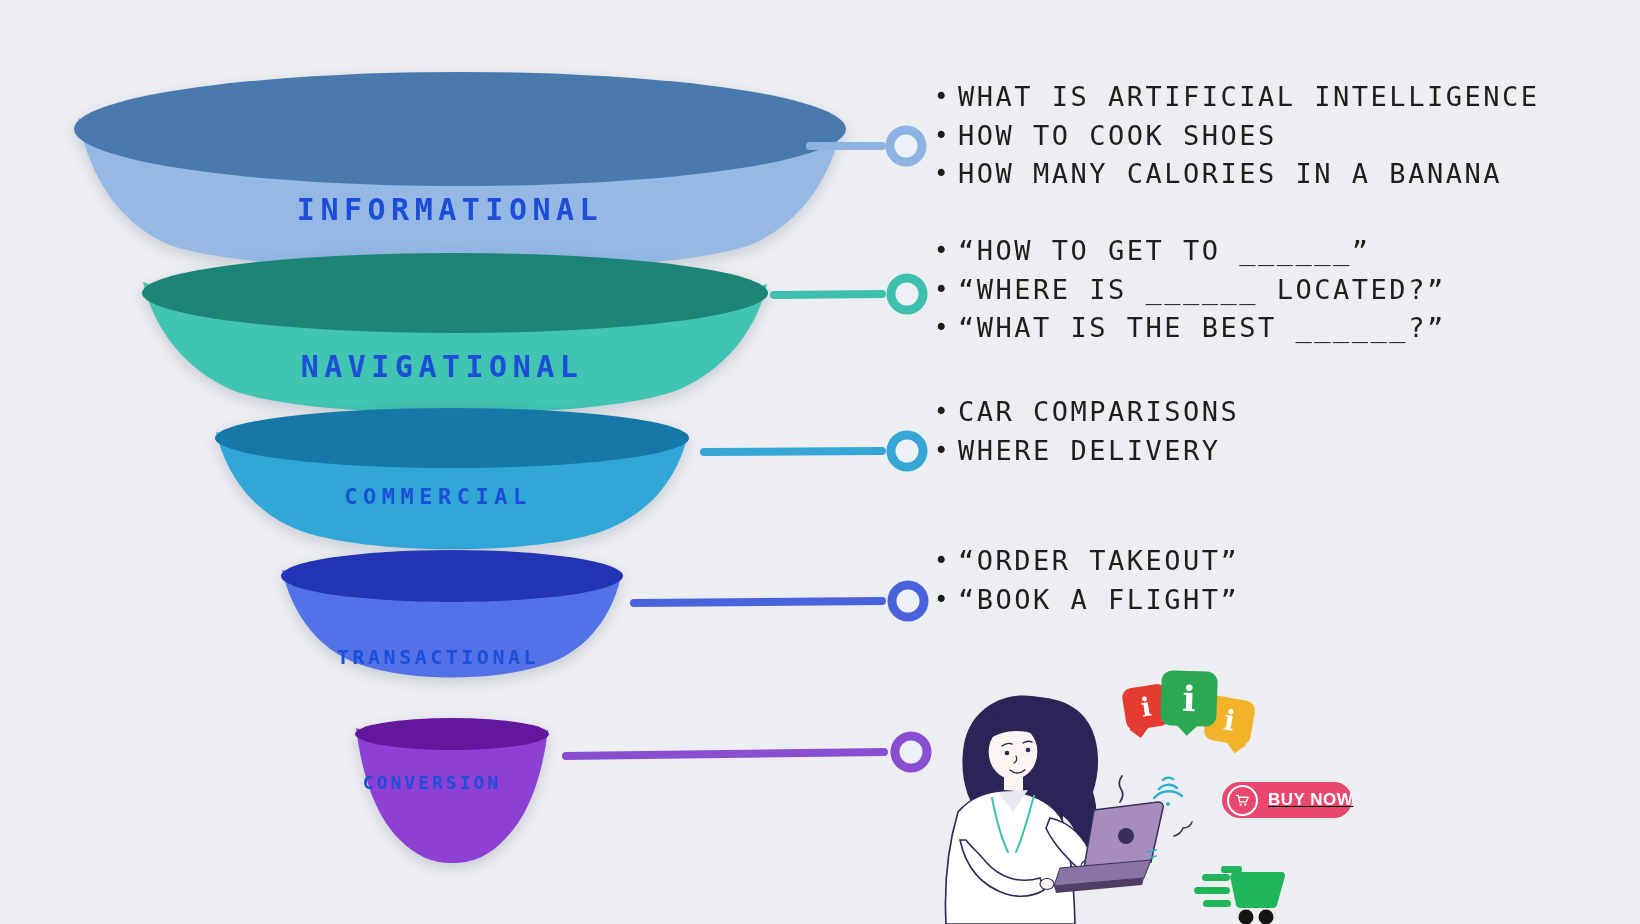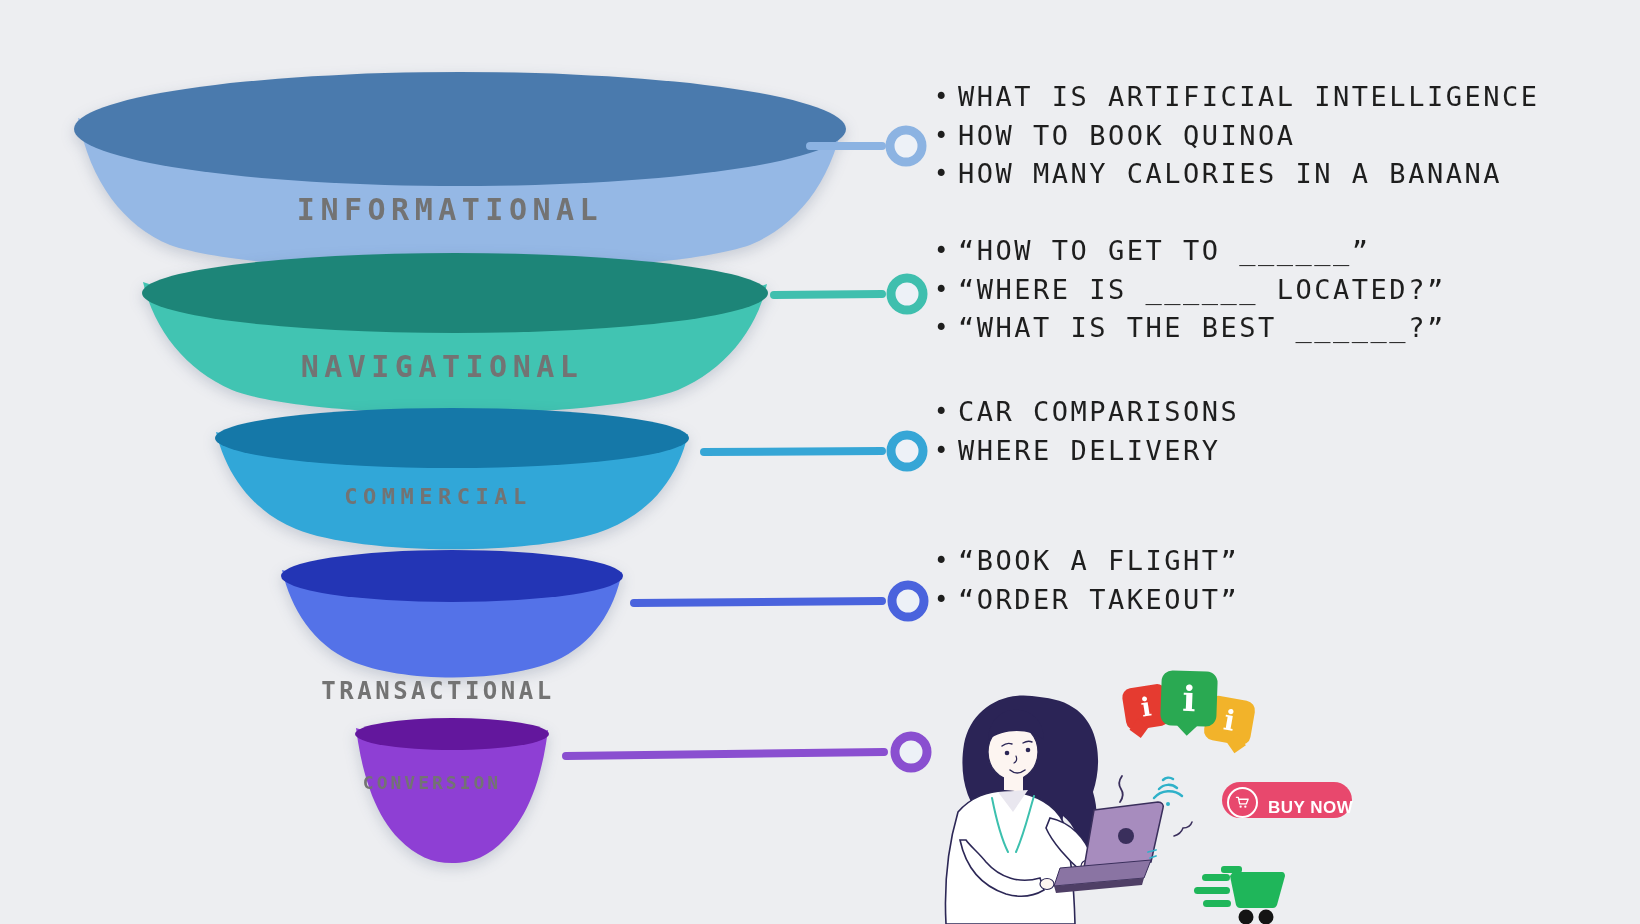--- a/index.html
+++ b/index.html
@@ -6,27 +6,27 @@
   body{
     width:1640px;height:924px;position:relative;overflow:hidden;
     background:#edeef1;
     font-family:"DejaVu Sans Mono", monospace;
   }
   .stage-canvas{position:absolute;left:0;top:0;width:1640px;height:924px;}
 
   
   .stage-label{
     position:absolute;transform:translateX(-50%);
-    color:#737373;font-weight:700;white-space:nowrap;
+    color:#1d4ed8;font-weight:700;white-space:nowrap;
     font-family:"DejaVu Sans Mono", monospace;
   }
   .lbl-informational{left:450px;top:192px;font-size:30px;letter-spacing:5.5px;}
   .lbl-navigational {left:442px;top:349px;font-size:30px;letter-spacing:5.5px;}
   .lbl-commercial   {left:438px;top:484px;font-size:22px;letter-spacing:5.5px;}
-  .lbl-transactional{left:438px;top:645px;font-size:24px;letter-spacing:3.5px;margin-top:32px;}
+  .lbl-transactional{left:438px;top:645px;font-size:20px;letter-spacing:3.5px;}
   .lbl-conversion   {left:432px;top:772px;font-size:18px;letter-spacing:3px;}
 
   
   .bullet-group{
     position:absolute;left:928px;margin:0;padding:0;list-style:none;
     color:#1e1e1e;font-size:27px;letter-spacing:2.5px;white-space:nowrap;
   }
   .bullet-group li{
     position:relative;line-height:38.5px;padding-left:30px;
   }
@@ -50,21 +50,21 @@
   .bubble-red   {left:1124px;top:686px;width:44px;height:42px;border-radius:9px;transform:rotate(-9deg);font-size:26px;z-index:1;}
   .bubble-red::after{left:5px;}
   .bubble-green {left:1161px;top:671px;width:56px;height:55px;border-radius:11px;transform:rotate(2deg);font-size:35px;z-index:3;}
   .bubble-green::after{left:20px;bottom:-7px;}
   .bubble-yellow{left:1206px;top:698px;width:47px;height:45px;border-radius:10px;transform:rotate(10deg);font-size:28px;z-index:2;}
   .bubble-yellow::after{right:6px;}
 
   
   .buy-now{
     position:absolute;left:1222px;top:782px;width:130px;height:36px;border-radius:18px;
-    display:flex;align-items:flex-end;padding-left:5px;box-sizing:border-box;z-index:4;
+    display:flex;align-items:center;padding-left:5px;box-sizing:border-box;z-index:4;text-decoration:underline;
   }
   .buy-circle{
     width:27px;height:27px;border:2.5px solid #ffffff;border-radius:50%;
     display:flex;align-items:center;justify-content:center;flex:0 0 auto;
   }
   .buy-label{
     color:#ffffff;font-family:"Liberation Sans", sans-serif;font-weight:700;
     font-size:17px;letter-spacing:0.5px;margin-left:10px;white-space:nowrap;
   }
 </style>
@@ -171,35 +171,35 @@
 </svg>
 
 <div class="stage-label lbl-informational">INFORMATIONAL</div>
 <div class="stage-label lbl-navigational">NAVIGATIONAL</div>
 <div class="stage-label lbl-commercial">COMMERCIAL</div>
 <div class="stage-label lbl-transactional">TRANSACTIONAL</div>
 <div class="stage-label lbl-conversion">CONVERSION</div>
 
 <ul class="bullet-group group-1">
   <li>WHAT IS ARTIFICIAL INTELLIGENCE</li>
-  <li>HOW TO BOOK QUINOA</li>
+  <li>HOW TO COOK SHOES</li>
   <li>HOW MANY CALORIES IN A BANANA</li>
 </ul>
 <ul class="bullet-group group-2">
   <li>“HOW TO GET TO ______”</li>
   <li>“WHERE IS ______ LOCATED?”</li>
   <li>“WHAT IS THE BEST ______?”</li>
 </ul>
 <ul class="bullet-group group-3">
   <li>CAR COMPARISONS</li>
   <li>WHERE DELIVERY</li>
 </ul>
 <ul class="bullet-group group-4">
+  <li>“ORDER TAKEOUT”</li>
   <li>“BOOK A FLIGHT”</li>
-  <li>“ORDER TAKEOUT”</li>
 </ul>
 
 <div class="bubble bubble-red" style="background: rgb(229, 59, 48);">
   <span>i</span>
 </div>
 <div class="bubble bubble-green" style="background: rgb(42, 169, 82);">
   <span>i</span>
 </div>
 <div class="bubble bubble-yellow" style="background: rgb(242, 179, 42);">
   <span>i</span>

